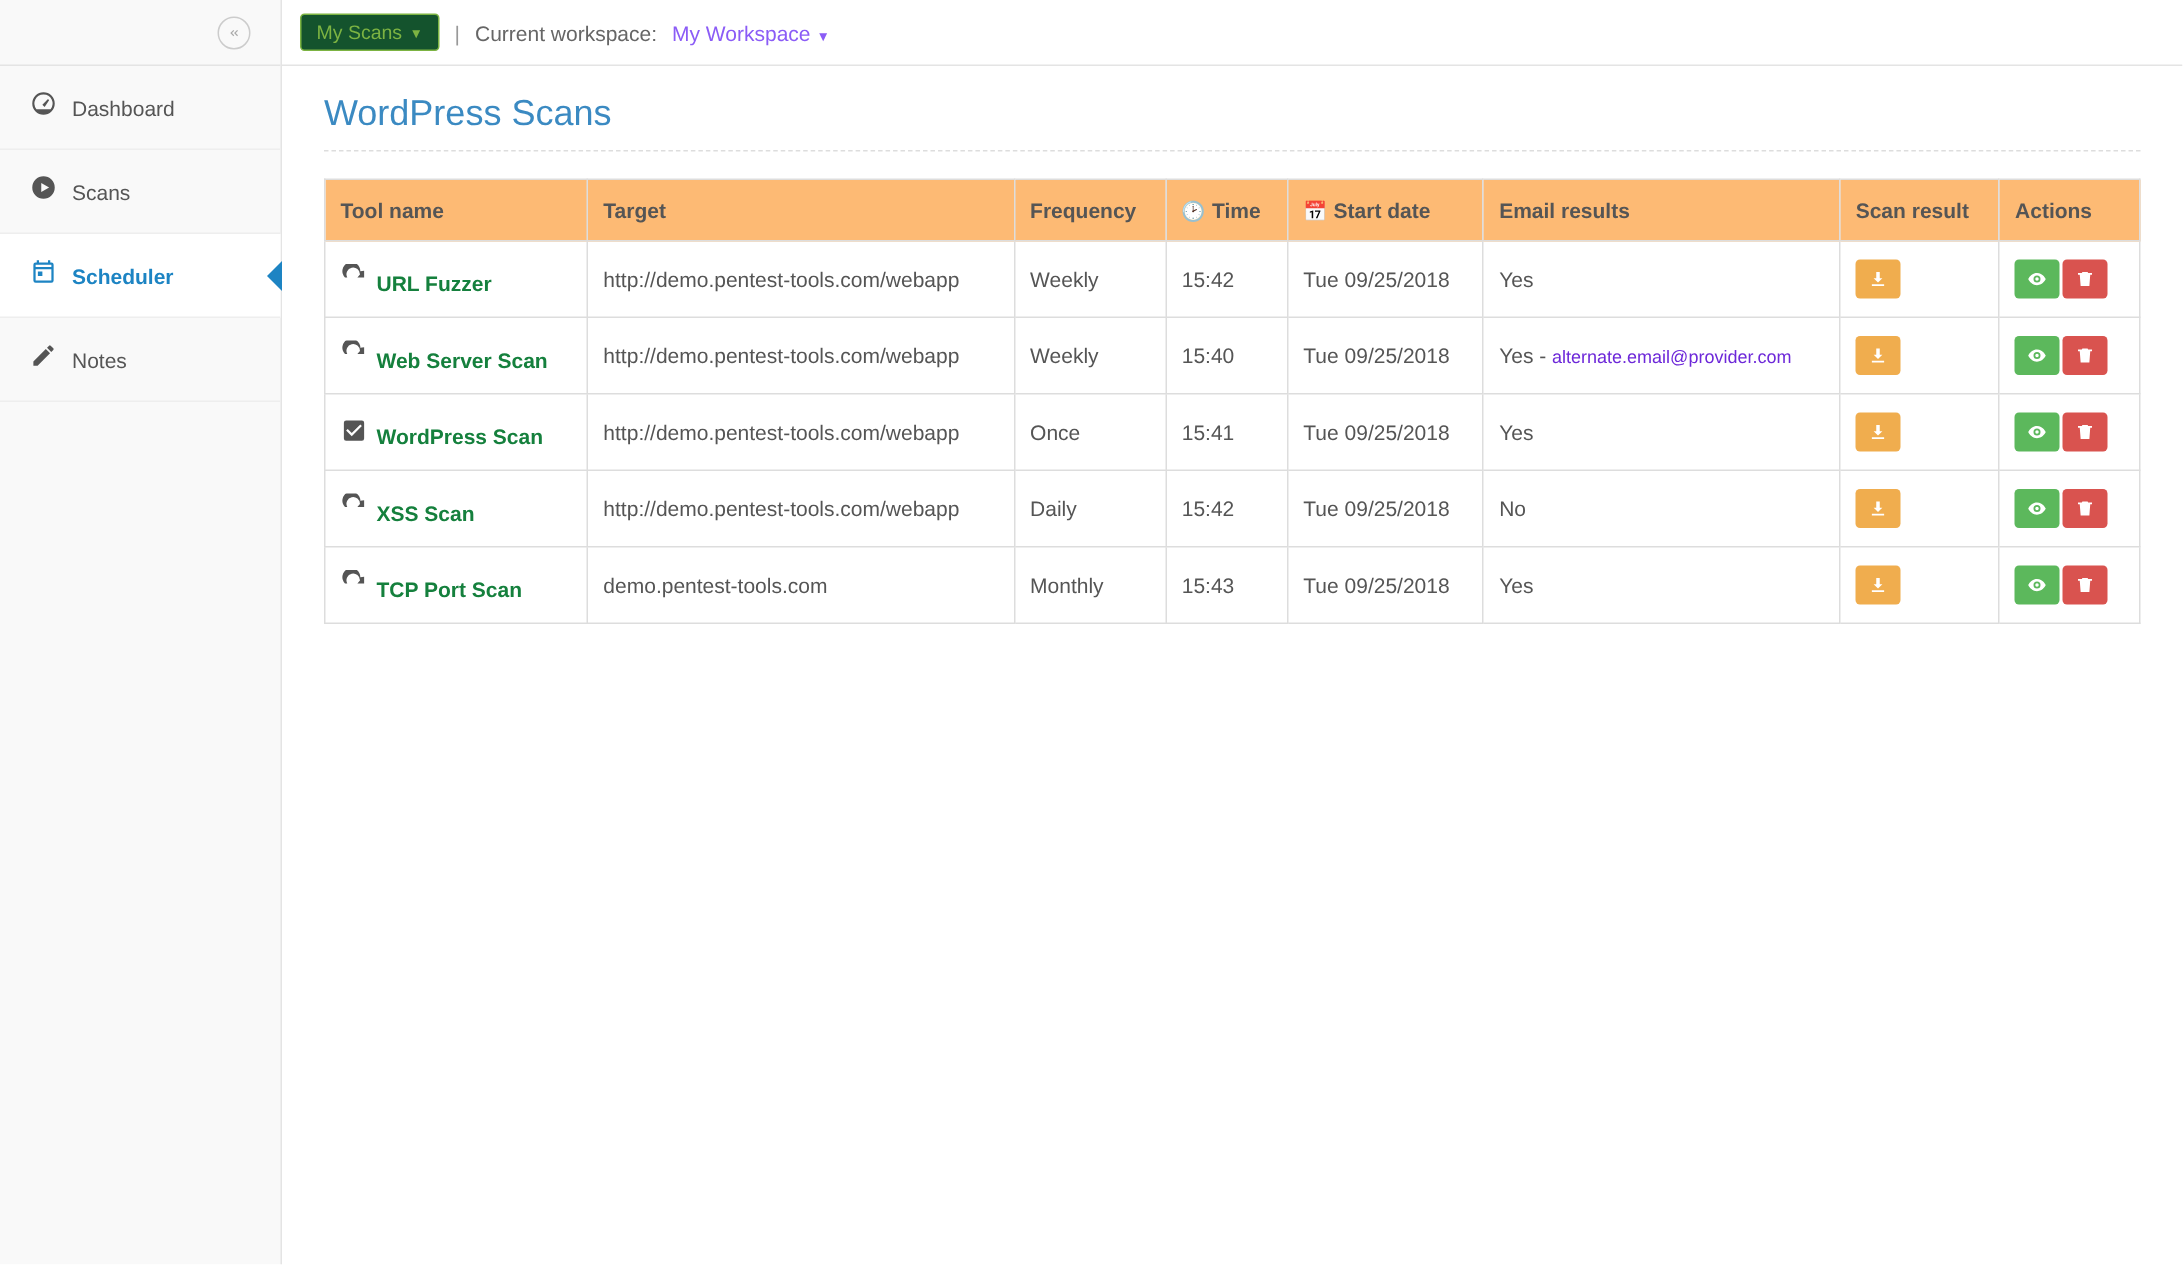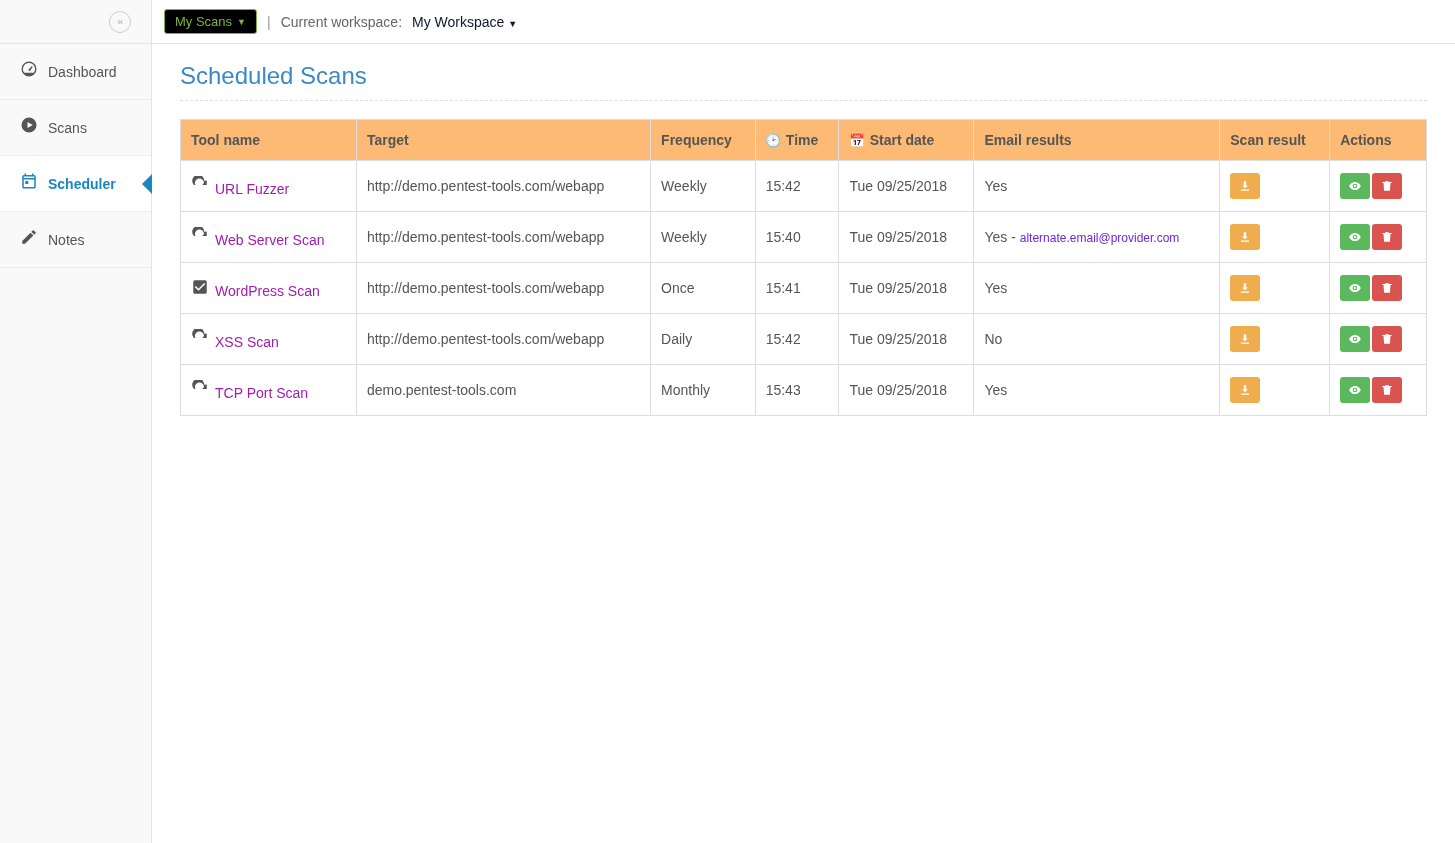--- a/index.html
+++ b/index.html
@@ -1,35 +1,35 @@
 <!DOCTYPE html>
 <html><head>
 <meta charset="utf-8">
 <style>
 * { box-sizing: border-box; margin: 0; padding: 0; }
 body { font-family: "Helvetica Neue", Helvetica, Arial, sans-serif; font-size: 14px; color: #555; background: #fff; }
 .app { display: flex; min-height: 100vh; }
-.sidebar { width: 152px; background: #f9f9f9; border-right: 1px solid #e4e4e4; }
+.sidebar { width: 188px; background: #f9f9f9; border-right: 1px solid #e4e4e4; }
 .sidebar-top { height: 44px; display: flex; align-items: center; justify-content: flex-end; padding-right: 20px; border-bottom: 1px solid #e4e4e4; }
 .collapse-btn { width: 22px; height: 22px; border: 1px solid #ccc; border-radius: 50%; display: flex; align-items: center; justify-content: center; color: #aaa; cursor: pointer; font-size: 11px; }
 .nav-item { display: flex; align-items: center; height: 56px; padding-left: 20px; border-bottom: 1px solid #eee; color: #555; cursor: pointer; position: relative; }
 .nav-item .icon { width: 28px; font-size: 18px; color: #555; }
 .nav-item.active { background: #fff; color: #1d84c3; font-weight: 600; }
 .nav-item.active .icon { color: #1d84c3; }
 .nav-item.active::after { content: ""; position: absolute; right: -1px; top: 50%; transform: translateY(-50%); width: 0; height: 0; border-top: 10px solid transparent; border-bottom: 10px solid transparent; border-right: 10px solid #1d84c3; }
 .main { flex: 1; }
 .topbar { height: 44px; display: flex; align-items: center; padding: 0 12px; border-bottom: 1px solid #e4e4e4; gap: 10px; color: #666; }
-.my-scans-btn { border: 1px solid #7cb342; color: #7cb342; padding: 4px 10px; border-radius: 3px; background: #000000; cursor: pointer; font-size: 13px; display: inline-flex; align-items: center; gap: 5px; }
-.ws-link { color: #0f172a; cursor: pointer; }
+.my-scans-btn { border: 1px solid #7cb342; color: #7cb342; padding: 4px 10px; border-radius: 3px; background: #14532d; cursor: pointer; font-size: 13px; display: inline-flex; align-items: center; gap: 5px; }
+.ws-link { color: #8b5cf6; cursor: pointer; }
 .content { padding: 18px 28px; }
 .page-title { color: #3b8ac2; font-size: 24px; font-weight: 400; margin-bottom: 18px; padding-bottom: 10px; border-bottom: 1px dashed #ddd; }
 .table { width: 100%; border-collapse: collapse; border: 1px solid #ddd; }
 .table th { background: #fdba74; text-align: left; padding: 12px 10px; font-weight: 600; color: #555; border: 1px solid #ddd; font-size: 14px; }
 .table td { padding: 12px 10px; border: 1px solid #ddd; color: #555; vertical-align: middle; font-size: 14px; }
-.tool-link { color: #a21caf; cursor: pointer; }
+.tool-link { color: #15803d; cursor: pointer; font-weight: bold; }
 .refresh-icon { color: #555; margin-right: 6px; font-size: 12px; display: inline-block; }
 .btn { display: inline-flex; align-items: center; justify-content: center; height: 26px; min-width: 30px; border-radius: 3px; color: #fff; cursor: pointer; font-size: 13px; margin-right: 2px; }
 .btn-orange { background: #f0ad4e; }
 .btn-green { background: #5cb85c; }
 .btn-red { background: #d9534f; }
 .email-extra { color: #6d28d9; font-size: 12px; cursor: pointer; }
 .th-icon { margin-right: 4px; font-size: 13px; }
 .pipe { color: #999; }
 .caret-down { font-size: 9px; }
 svg { width: 18px; height: 18px; fill: currentColor; }
@@ -82,21 +82,21 @@
       </div>
       <span class="pipe">|</span>
       <span>Current workspace:</span>
       <span class="ws-link">
         <span>My Workspace</span>
         <span class="caret-down">▼</span>
       </span>
     </div>
 
     <div class="content">
-      <h1 class="page-title">Scheduled Scans</h1>
+      <h1 class="page-title">WordPress Scans</h1>
 
       <table class="table">
         <thead>
           <tr>
             <th>Tool name</th>
             <th>Target</th>
             <th>Frequency</th>
             <th><span class="th-icon">🕑</span><span>Time</span></th>
             <th><span class="th-icon">📅</span><span>Start date</span></th>
             <th>Email results</th>

